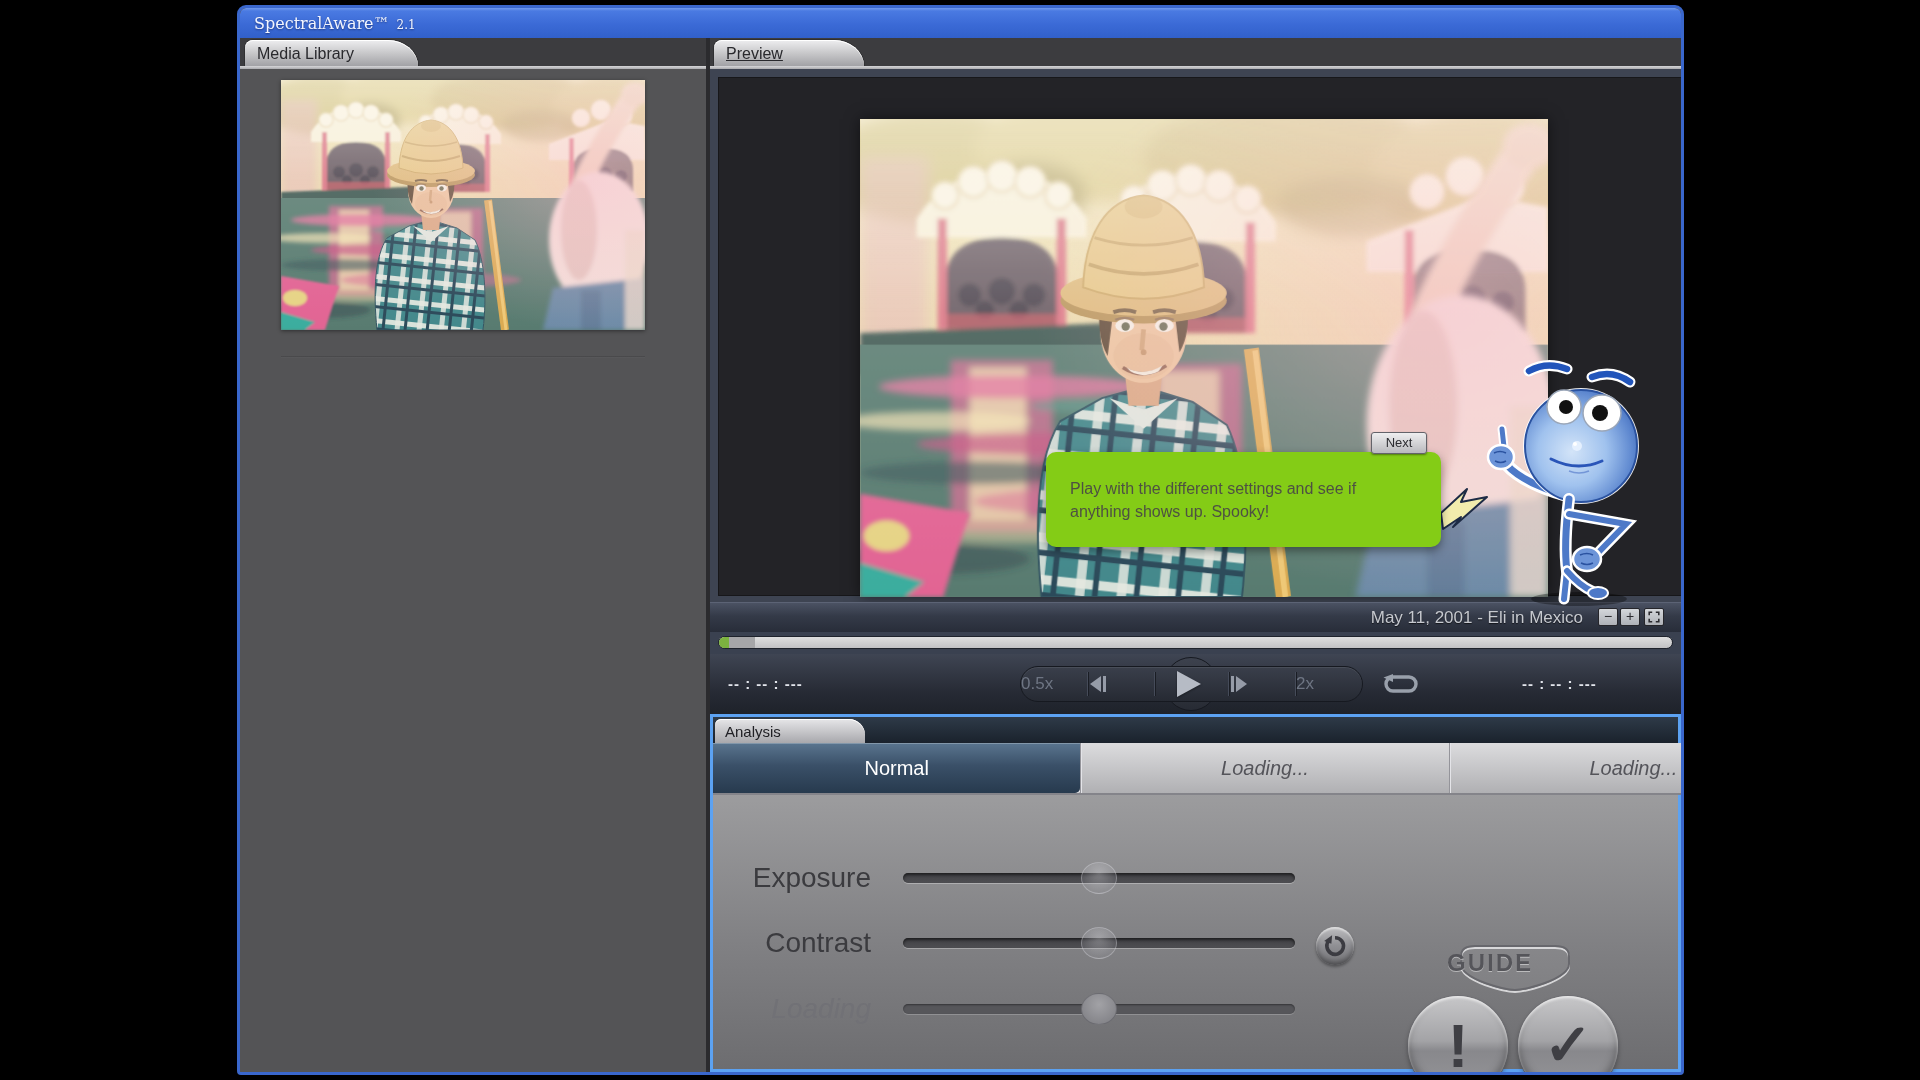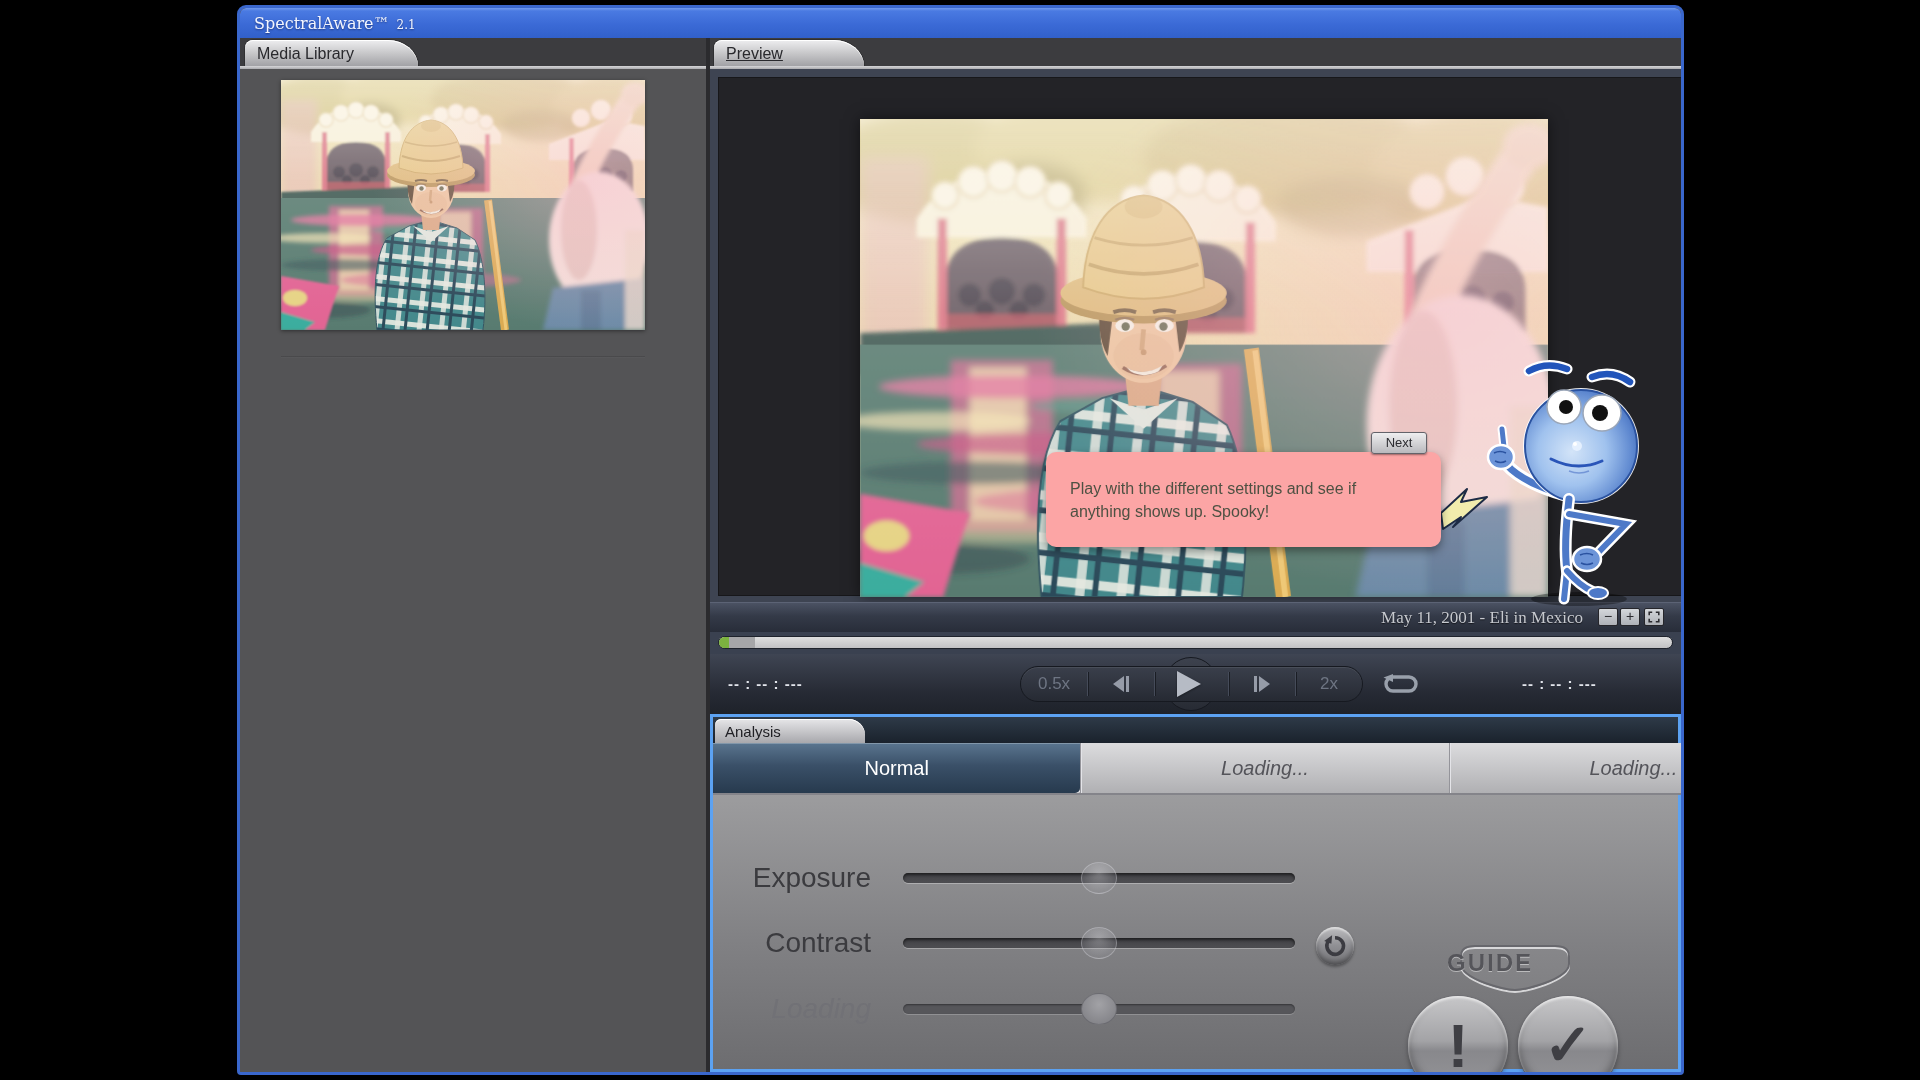--- a/index.html
+++ b/index.html
@@ -21,50 +21,50 @@
   
   .media-body{position:absolute;left:0;top:61px;width:466px;height:1003px;background:#545456;}
   .thumb-item{position:absolute;left:41px;top:11px;width:364px;height:250px;box-shadow:0 1px 4px rgba(0,0,0,.45);}
   .media-sep{position:absolute;left:41px;top:287px;width:364px;height:2px;
     background:linear-gradient(180deg,#3e3e40,#616164);opacity:.8;}
   
   .preview-body{position:absolute;left:470px;top:61px;width:971px;height:533px;background:#3e4452;}
   .canvas{position:absolute;left:8px;top:8px;width:1113px;height:519px;background:#232327;
     border:1px solid #17171a;box-sizing:border-box;}
   .photo{position:absolute;left:141px;top:41px;width:688px;height:478px;box-shadow:0 0 14px rgba(0,0,0,.5);}
-  .tooltip{position:absolute;left:327px;top:374px;width:395px;height:95px;background:#fca5a5;
+  .tooltip{position:absolute;left:327px;top:374px;width:395px;height:95px;background:#84cc16;
     border-radius:10px;box-shadow:0 4px 10px rgba(0,0,0,.4);z-index:6;}
   .tooltip-text{position:absolute;left:24px;top:25px;font-size:16px;line-height:23px;color:#4e5143;}
   .next-btn{position:absolute;left:652px;top:354px;width:54px;height:20px;z-index:7;
     background:linear-gradient(180deg,#eeeeef,#b9b9bd);border:1px solid #63636a;border-radius:3px;
     font-size:13px;color:#2c2c31;text-align:center;line-height:19px;box-shadow:0 1px 2px rgba(0,0,0,.4);}
   .zigzag{position:absolute;left:722px;top:407px;z-index:6;}
   .mascot{position:absolute;left:755px;top:281px;width:200px;height:250px;z-index:5;}
   .caption-bar{position:absolute;left:470px;top:594px;width:971px;height:30px;
     background:linear-gradient(180deg,#4b5263 0%,#343a48 45%,#282d39 100%);border-top:1px solid #5c6375;box-sizing:border-box;}
-  .caption-text{position:absolute;right:98px;top:0;line-height:29px;font-family:Liberation Serif, serif;
+  .caption-text{position:absolute;right:98px;top:0;line-height:29px;font-family:Liberation Sans, sans-serif;
     font-size:17px;color:#c6c9cf;text-shadow:0 1px 1px rgba(0,0,0,.6);}
   .cap-btn{position:absolute;top:6px;width:20px;height:18px;background:linear-gradient(180deg,#d4d7db,#aeb1b7);
     border:1px solid #26262b;border-radius:2px;box-sizing:border-box;text-align:center;
     font-size:14px;line-height:15px;color:#2a2a2f;}
   .scrub-strip{position:absolute;left:470px;top:624px;width:971px;height:22px;background:#3a4150;}
   .scrubber{position:absolute;left:8px;top:4px;width:955px;height:13px;border-radius:7px;
     background:linear-gradient(180deg,#dedede,#c2c2c4);border:1px solid #1e222b;box-sizing:border-box;overflow:hidden;}
   .scrub-green{position:absolute;left:0;top:0;width:10px;height:100%;background:#7cb23f;}
   .scrub-gray{position:absolute;left:10px;top:0;width:26px;height:100%;background:#a6a6a8;}
   .transport{position:absolute;left:470px;top:646px;width:971px;height:60px;
     background:linear-gradient(180deg,#3f4553 0%,#262a34 65%,#1e222a 100%);}
   .time{position:absolute;top:14px;font-size:15px;font-weight:bold;letter-spacing:1px;color:#e2e5eb;line-height:32px;}
   .pill{position:absolute;left:310px;top:12px;width:343px;height:36px;border-radius:19px;
     background:linear-gradient(180deg,#3a3f4b,#262a33);border:1px solid #161920;box-sizing:border-box;
     box-shadow:inset 0 1px 0 rgba(255,255,255,.08);display:flex;align-items:center;z-index:2;}
   .play-bump{position:absolute;left:454px;top:3px;width:54px;height:54px;border-radius:50%;
     background:linear-gradient(180deg,#3d424e,#272b34);border:1px solid #161920;box-sizing:border-box;z-index:1;}
   .pill-cell{flex:1;text-align:center;font-size:17px;color:#6e7583;position:relative;height:100%;
-    display:flex;align-items:center;justify-content:center;}
+    display:flex;align-items:center;}
   .pill-sep{width:1px;height:70%;background:#454b59;box-shadow:1px 0 0 #1a1d24;}
   .play-tri{position:absolute;left:467px;top:17px;width:0;height:0;z-index:3;
     border-left:24px solid #b6bbc5;border-top:13px solid transparent;border-bottom:13px solid transparent;
     filter:drop-shadow(0 1px 1px rgba(0,0,0,.4));}
   .loop-btn{position:absolute;left:672px;top:18px;z-index:2;}
   
   .analysis{position:absolute;left:470px;top:706px;width:971px;height:358px;box-sizing:border-box;
     border:3px solid #5ca2f2;background:#8e8e90;}
   .an-header{position:absolute;left:0;top:0;width:965px;height:26px;
     background:linear-gradient(180deg,#2e3a48,#1a222c);}

